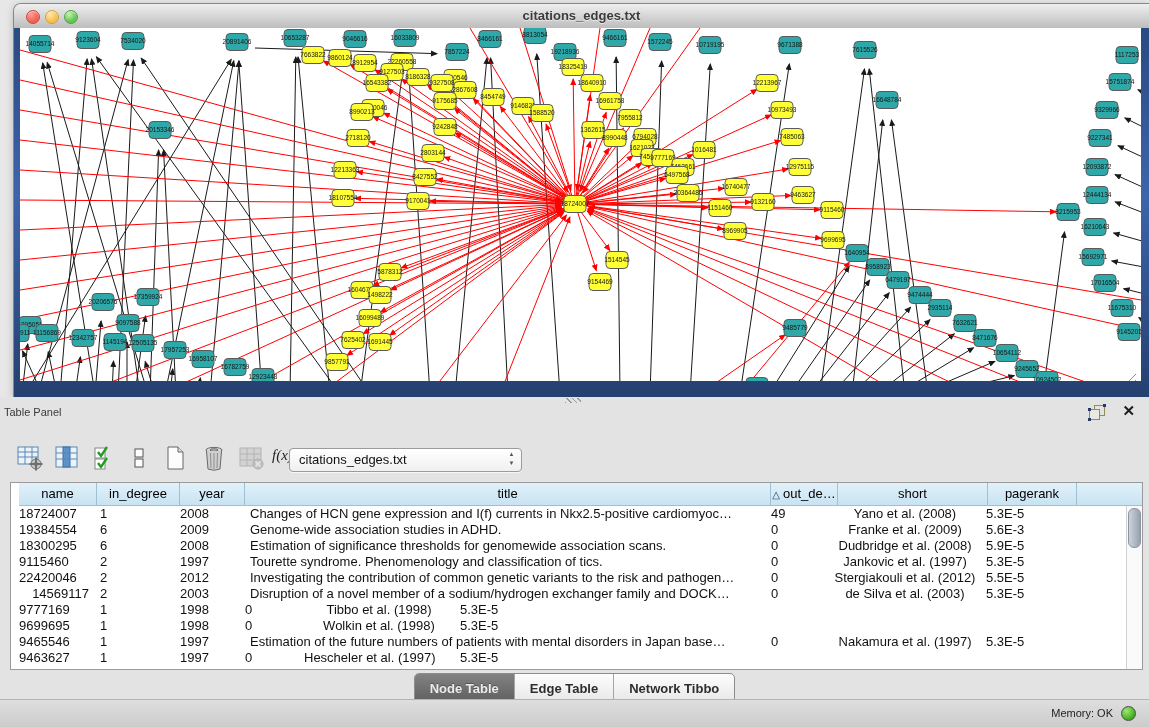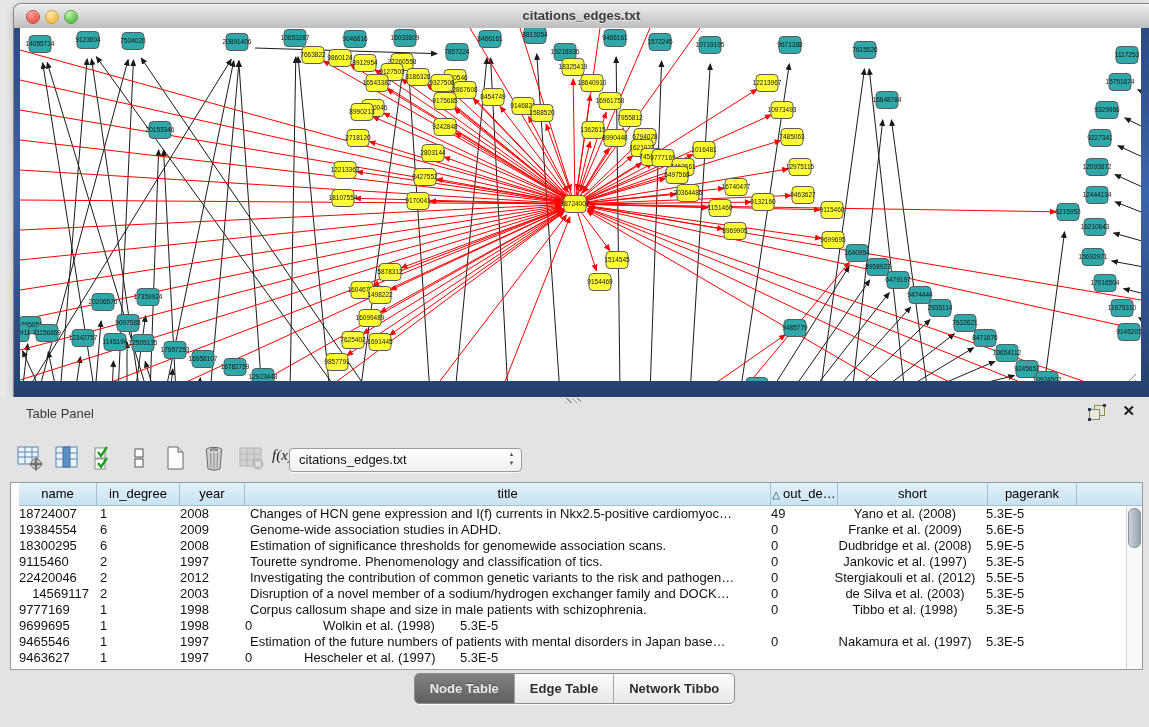--- a/index.html
+++ b/index.html
@@ -11,21 +11,21 @@
   .tl.red{left:12px;background:radial-gradient(circle at 35% 30%,#ff9d94,#ee6156 60%);border:1px solid #c8463d;}
   .tl.yel{left:31px;background:radial-gradient(circle at 35% 30%,#ffe9a8,#f5bf4f 60%);border:1px solid #d19f3e;}
   .tl.grn{left:50px;background:radial-gradient(circle at 35% 30%,#c4f3ae,#61c455 60%);border:1px solid #53a33f;}
   .wtitle{text-align:center;line-height:24px;font-size:13px;font-weight:bold;color:#3b3b3b;text-shadow:0 1px 0 rgba(255,255,255,.6);}
   .frame{position:absolute;top:24px;left:0;right:0;bottom:0;background:linear-gradient(180deg,#2a4a82 0%,#3d65ab 45%,#24406f 100%);}
   .gcanvas{position:absolute;left:6px;top:0;width:1121px;height:353px;background:#ffffff;overflow:hidden;}
   .gcanvas svg{display:block;}
   
   .dock{position:absolute;left:0;top:397px;width:1149px;height:330px;background:#e3e3e3;}
   .splitgrip{position:absolute;left:565px;top:1px;width:16px;height:5px;background:repeating-linear-gradient(45deg,#9a9a9a 0 1px,transparent 1px 4px);}
-  .dock-title{position:absolute;left:26px;top:9px;font-size:13px;color:#3a3a3a;}
+  .dock-title{position:absolute;left:4px;top:9px;font-size:11px;color:#3a3a3a;}
   .float-btn{position:absolute;right:44px;top:8px;width:16px;height:15px;cursor:default;}
   .float-btn .b1{position:absolute;left:0;top:4px;width:9px;height:9px;border:1px solid #8d8d55;background:#e9e9df;}
   .float-btn .b2{position:absolute;right:0;top:0;width:9px;height:9px;border:1px solid #8d8d55;}
   .float-btn .dot{position:absolute;width:3px;height:3px;background:#273a63;}
   .close-btn{position:absolute;right:14px;top:5px;font-size:15px;font-weight:bold;color:#1c1c1c;line-height:18px;}
   .toolbar{position:absolute;left:14px;top:47px;height:30px;}
   .tbtn{position:absolute;top:0;width:28px;height:28px;}
   .tbtn svg{display:block;}
   .combo{position:absolute;left:289px;top:51px;width:231px;height:22px;border:1px solid #9b9b9b;border-radius:4px;background:linear-gradient(#ffffff,#f0f0f0);box-shadow:0 1px 0 rgba(255,255,255,.7);}
   .combo .val{position:absolute;left:9px;top:0;line-height:22px;font-size:13px;color:#111;}
@@ -567,21 +567,21 @@
           <div class="td" style="width: 150px; padding-left: 0px; text-align: center;">Yano et al. (2008)</div>
           <div class="td" style="width: 89px; padding-left: 6px; text-align: left;">5.3E-5</div>
         </div>
         <div class="tr">
           <div class="td" style="width: 78px; padding-left: 8px; text-align: left;">19384554</div>
           <div class="td" style="width: 83px; padding-left: 11px; text-align: left;">6</div>
           <div class="td" style="width: 65px; padding-left: 8px; text-align: left;">2009</div>
           <div class="td" style="width: 526px; padding-left: 13px; text-align: left;">Genome-wide association studies in ADHD.</div>
           <div class="td" style="width: 67px; padding-left: 8px; text-align: left;">0</div>
           <div class="td" style="width: 150px; padding-left: 0px; text-align: center;">Franke et al. (2009)</div>
-          <div class="td" style="width: 89px; padding-left: 6px; text-align: left;">5.6E-5</div>
+          <div class="td" style="width: 89px; padding-left: 6px; text-align: left;">5.6E-3</div>
         </div>
         <div class="tr">
           <div class="td" style="width: 78px; padding-left: 8px; text-align: left;">18300295</div>
           <div class="td" style="width: 83px; padding-left: 11px; text-align: left;">6</div>
           <div class="td" style="width: 65px; padding-left: 8px; text-align: left;">2008</div>
           <div class="td" style="width: 526px; padding-left: 13px; text-align: left;">Estimation of significance thresholds for genomewide association scans.</div>
           <div class="td" style="width: 67px; padding-left: 8px; text-align: left;">0</div>
           <div class="td" style="width: 150px; padding-left: 0px; text-align: center;">Dudbridge et al. (2008)</div>
           <div class="td" style="width: 89px; padding-left: 6px; text-align: left;">5.9E-5</div>
         </div>
@@ -609,21 +609,20 @@
           <div class="td" style="width: 65px; padding-left: 8px; text-align: left;">2003</div>
           <div class="td" style="width: 526px; padding-left: 13px; text-align: left;">Disruption of a novel member of a sodium/hydrogen exchanger family and DOCK…</div>
           <div class="td" style="width: 67px; padding-left: 8px; text-align: left;">0</div>
           <div class="td" style="width: 150px; padding-left: 0px; text-align: center;">de Silva et al. (2003)</div>
           <div class="td" style="width: 89px; padding-left: 6px; text-align: left;">5.3E-5</div>
         </div>
         <div class="tr">
           <div class="td" style="width: 78px; padding-left: 8px; text-align: left;">9777169</div>
           <div class="td" style="width: 83px; padding-left: 11px; text-align: left;">1</div>
           <div class="td" style="width: 65px; padding-left: 8px; text-align: left;">1998</div>
-          <div class="td" style="width: 526px; padding-left: 13px; text-align: left;">Corpus callosum shape and size in male patients with schizophrenia.</div>
           <div class="td" style="width: 67px; padding-left: 8px; text-align: left;">0</div>
           <div class="td" style="width: 150px; padding-left: 0px; text-align: center;">Tibbo et al. (1998)</div>
           <div class="td" style="width: 89px; padding-left: 6px; text-align: left;">5.3E-5</div>
         </div>
         <div class="tr">
           <div class="td" style="width: 78px; padding-left: 8px; text-align: left;">9699695</div>
           <div class="td" style="width: 83px; padding-left: 11px; text-align: left;">1</div>
           <div class="td" style="width: 65px; padding-left: 8px; text-align: left;">1998</div>
           <div class="td" style="width: 67px; padding-left: 8px; text-align: left;">0</div>
           <div class="td" style="width: 150px; padding-left: 0px; text-align: center;">Wolkin et al. (1998)</div>
@@ -651,13 +650,17 @@
         <div class="thumb"></div>
       </div>
   </div>
 
   <div class="tabs"><div class="seg" id="seg">
         <span class="tab sel">Node Table</span>
         <span class="tab">Edge Table</span>
         <span class="tab">Network Tibbo</span>
       </div></div>
 
+  <div class="statusbar">
+    <span class="mem">Memory: OK</span>
+    <span class="memdot"></span>
+  </div>
 </div>
 
 </body></html>

